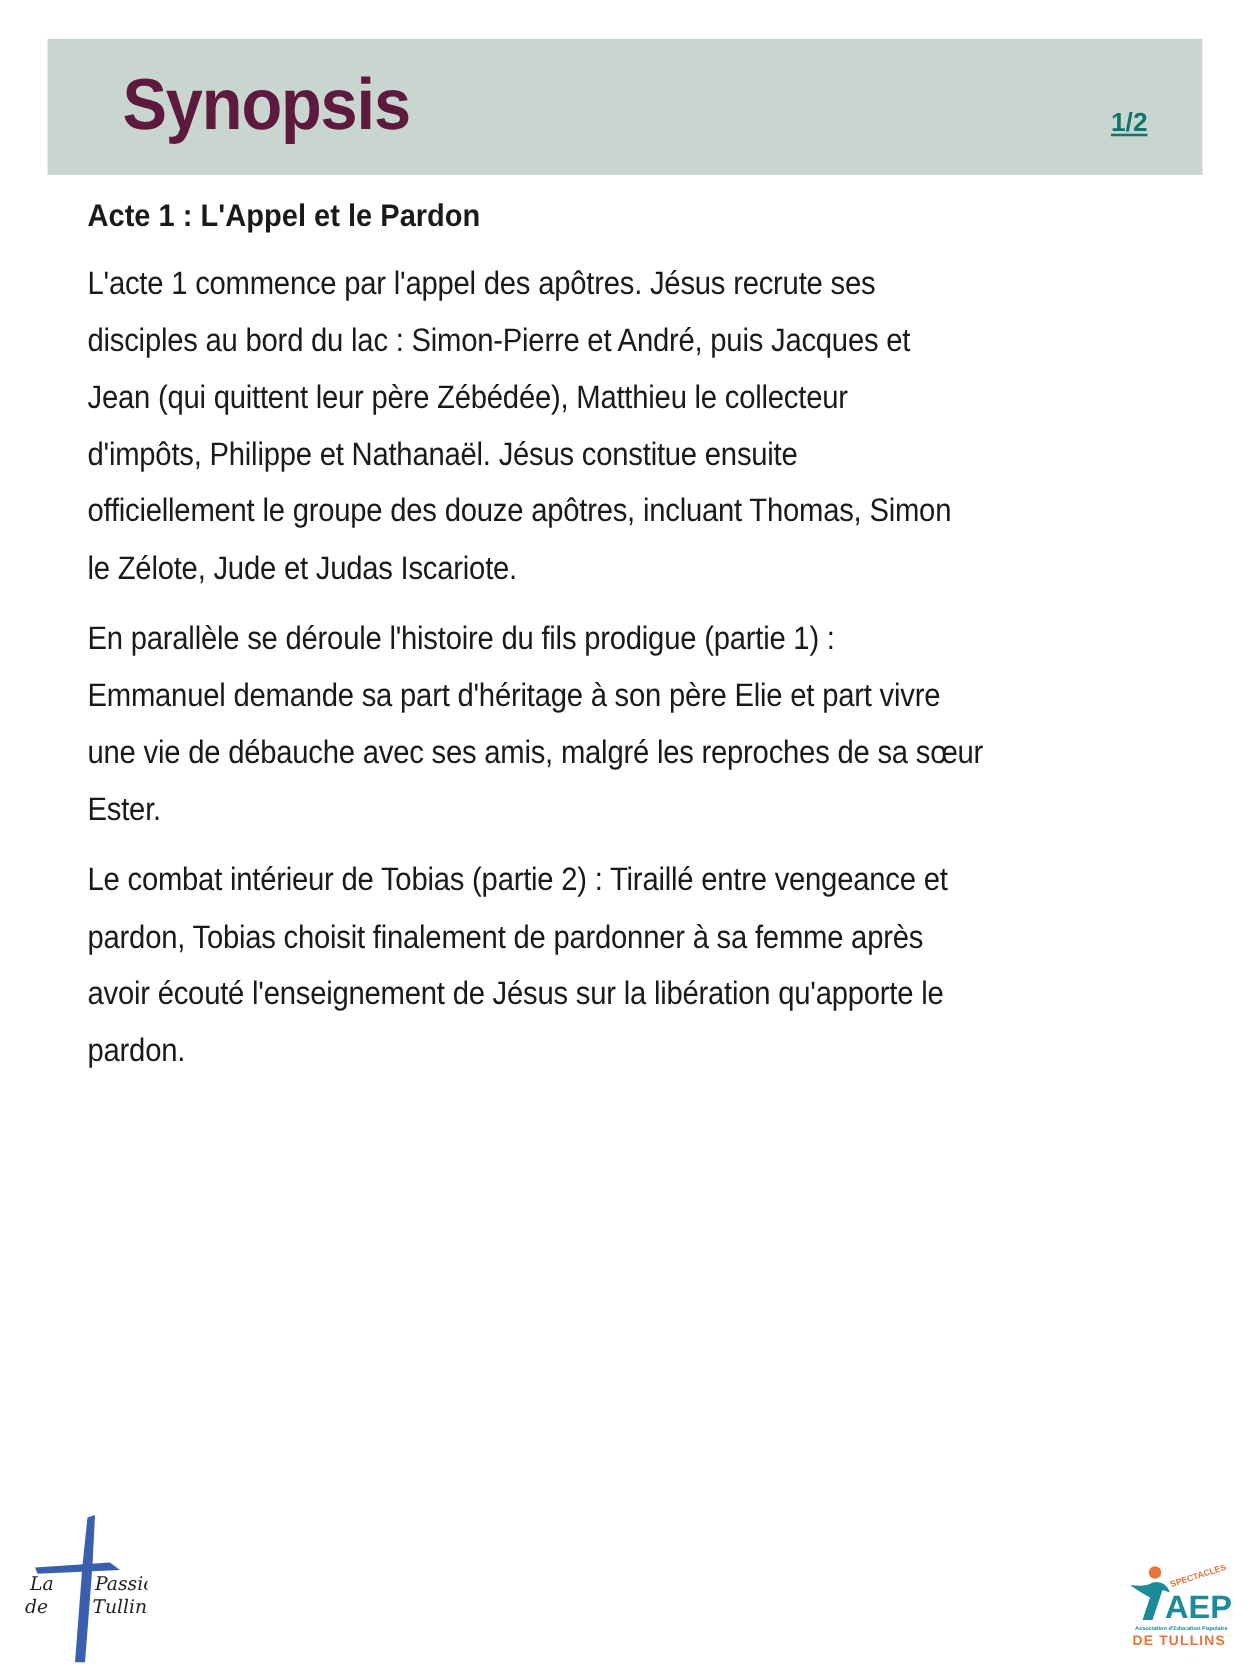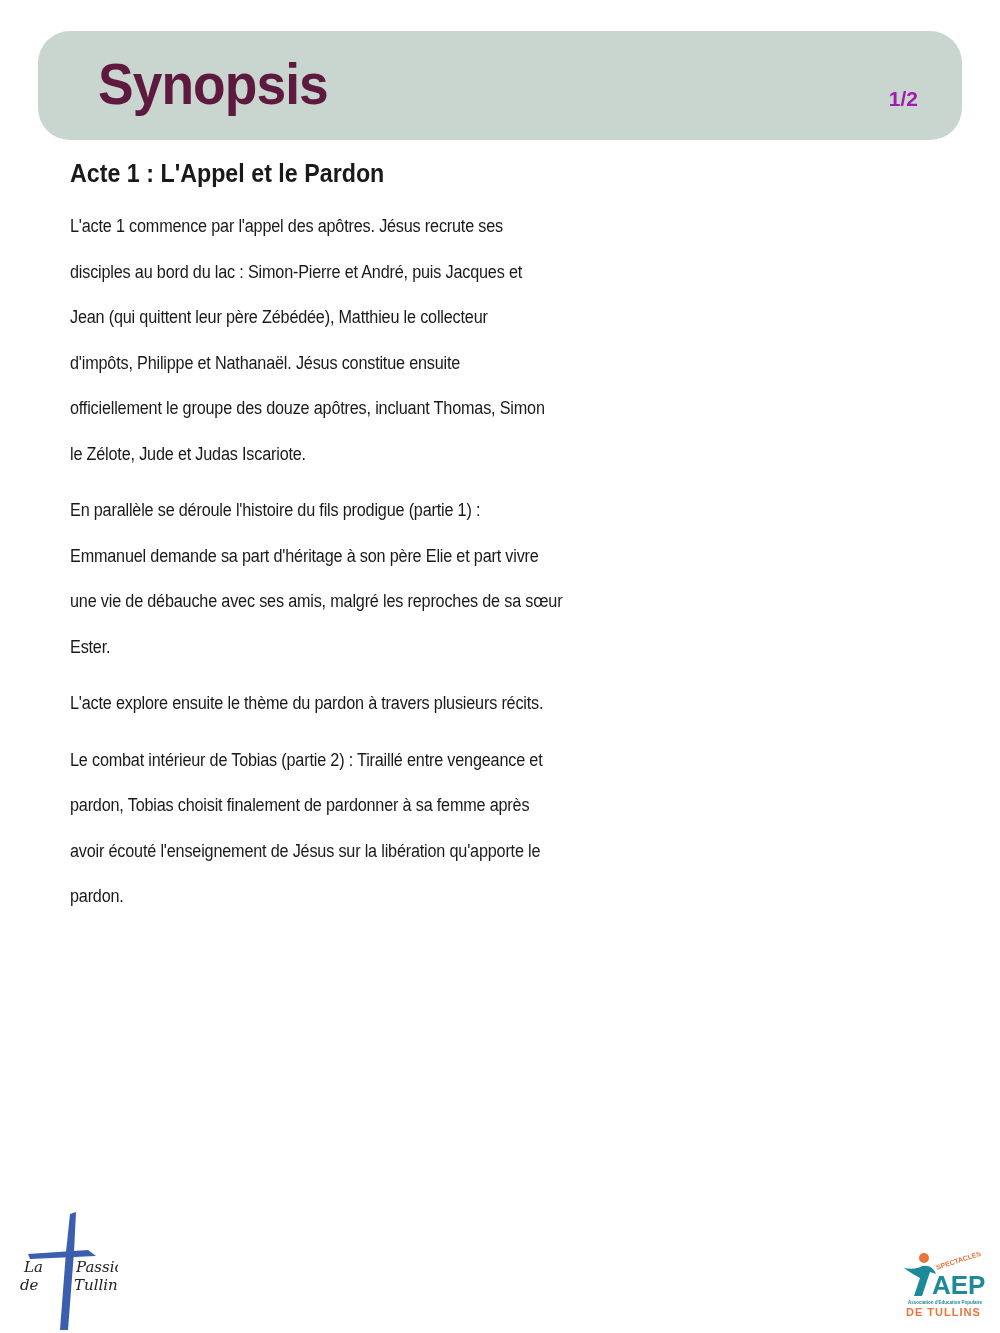--- a/index.html
+++ b/index.html
@@ -3,40 +3,39 @@
   <meta charset="utf-8">
   <style>
     html, body { margin: 0; padding: 0; }
     body {
       width: 1000px; height: 1333px; background: #ffffff; position: relative; overflow: hidden;
       font-family: "Liberation Sans", "DejaVu Sans", sans-serif; color: #1a1a1a;
     }
     .header {
       position: absolute; left: 38px; top: 31px; width: 924px; height: 109px;
       background: #c8d6cf;
-      border-radius: 32px;
     }
     .title {
       position: absolute; left: 60px; top: 20px; margin: 0;
       font-size: 58px; font-weight: bold; color: #5e1a3e; letter-spacing: -1px;
       line-height: 66px; transform: scaleX(0.92); transform-origin: left center;
     }
     .page-num {
       position: absolute; right: 44px; top: 56px;
-      font-size: 21px; font-weight: bold; color: #a21caf;
+      font-size: 21px; font-weight: bold; color: #0f766e; text-decoration: underline;
     }
     .content {
       position: absolute; left: 70px; top: 152px; width: 880px;
     }
     .act-heading {
       margin: 0 0 10px 0; font-size: 25px; font-weight: bold; line-height: 42px;
       transform: scaleX(0.93); transform-origin: left center; white-space: nowrap;
     }
     .para {
-      margin: 0 0 11px 0; font-size: 18px; line-height: 45.5px;
+      margin: 0 0 11px 0; font-size: 26px; line-height: 45.5px;
       letter-spacing: -0.2px;
     }
     .para span { display: block; white-space: nowrap; transform: scaleX(0.9); transform-origin: left center; }
     .logo-left { position: absolute; left: 18px; top: 1212px; width: 100px; height: 118px; }
     .logo-right { position: absolute; left: 902px; top: 1252px; width: 86px; height: 66px; }
   </style>
 </head>
 <body>
 
 <div class="header">
@@ -56,23 +55,20 @@
     <span>le Zélote, Jude et Judas Iscariote.</span>
   </p>
 
   <p class="para">
     <span>En parallèle se déroule l'histoire du fils prodigue (partie 1) :</span>
     <span>Emmanuel demande sa part d'héritage à son père Elie et part vivre</span>
     <span>une vie de débauche avec ses amis, malgré les reproches de sa sœur</span>
     <span>Ester.</span>
   </p>
 
-  <p class="para">
-    <span>L'acte explore ensuite le thème du pardon à travers plusieurs récits.</span>
-  </p>
 
 
 
   <p class="para">
     <span>Le combat intérieur de Tobias (partie 2) : Tiraillé entre vengeance et</span>
     <span>pardon, Tobias choisit finalement de pardonner à sa femme après</span>
     <span>avoir écouté l'enseignement de Jésus sur la libération qu'apporte le</span>
     <span>pardon.</span>
   </p>
 </div>

